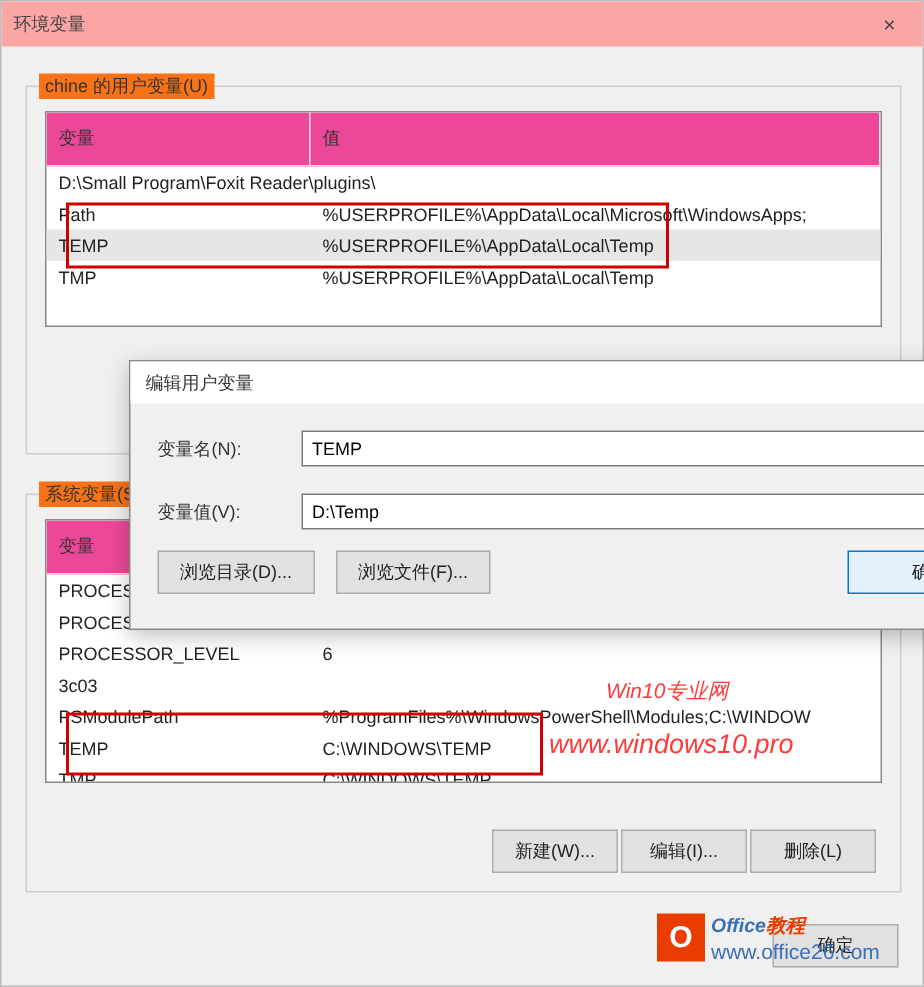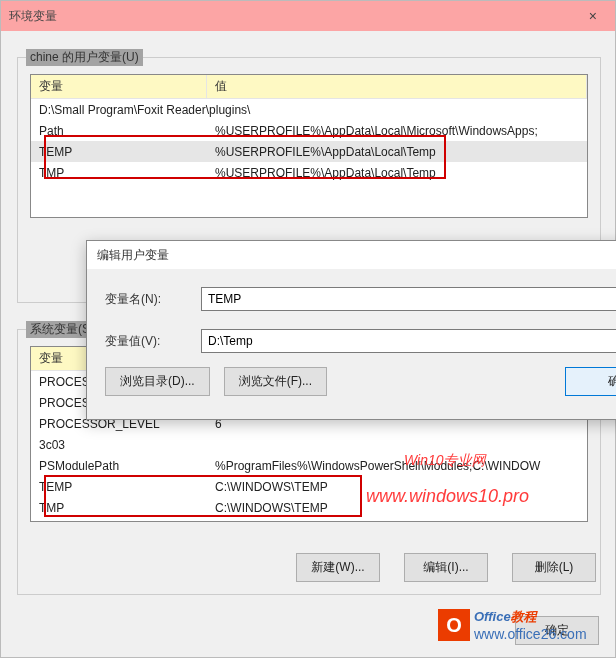--- a/index.html
+++ b/index.html
@@ -39,21 +39,21 @@
       cursor: pointer;
     }
     .groupbox {
       position: absolute;
       border: 1px solid #ccc;
     }
     .groupbox > .legend {
       position: absolute;
       top: -9px;
       left: 8px;
-      background: #a3a3a3;
+      background: #f97316;
       padding: 0 4px;
       color: #333;
       font-size: 12px;
     }
     .gb-user {
       left: 16px; top: 56px;
       width: 584px; height: 246px;
     }
     .gb-sys {
       left: 16px; top: 328px;
@@ -65,24 +65,24 @@
       height: 144px;
       background: #fff;
       border: 1px solid #888;
       overflow: hidden;
     }
     .lv-sys {
       height: 176px;
     }
     .lv-header {
       display: flex;
-      height: 24px;
+      height: 36px;
       align-items: center;
       border-bottom: 1px solid #e5e5e5;
-      background: #fef9c3;
+      background: #ec4899;
     }
     .lv-header .col {
       padding: 0 8px;
       color: #333;
       border-right: 1px solid #e5e5e5;
       height: 100%;
       display: flex;
       align-items: center;
     }
     .col-name { width: 176px; }
@@ -117,23 +117,23 @@
       min-width: 84px;
       text-align: center;
       font-family: inherit;
     }
     .btn.primary {
       background: #e5f1fb;
       border: 1px solid #0078d7;
     }
     .btn-row {
       position: absolute;
-      right: 4px;
-      display: flex;
-      gap: 24px;
+      right: 16px;
+      display: flex;
+      gap: 2px;
     }
     .btn-row-sys { bottom: 12px; }
     .bottom-row {
       position: absolute;
       right: 16px; bottom: 12px;
       display: flex;
       gap: 10px;
     }
     
     .edit-dialog {

